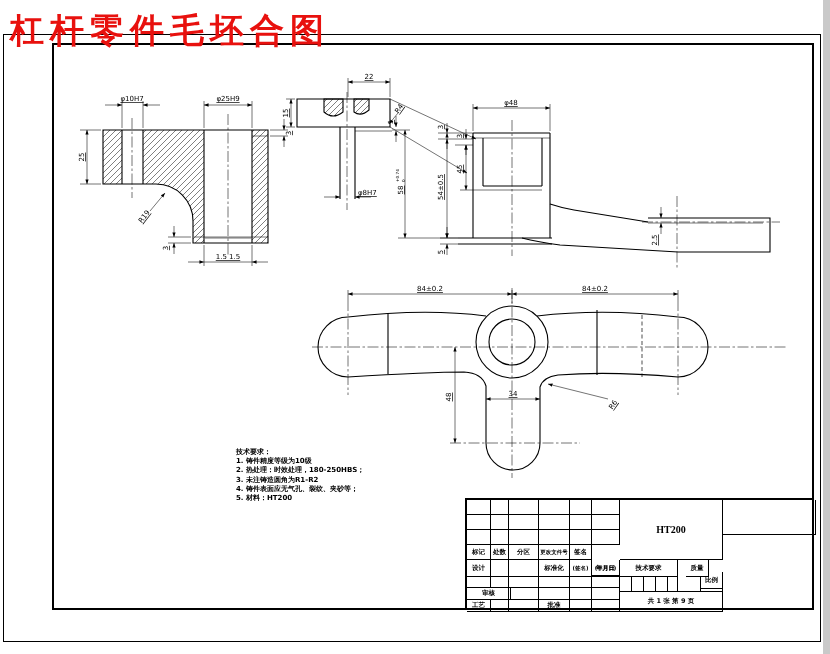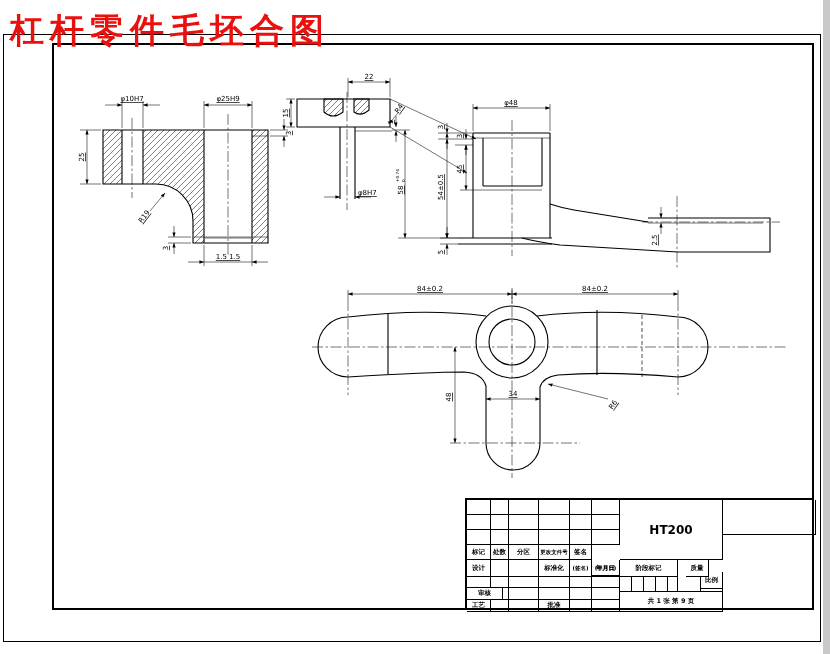--- a/index.html
+++ b/index.html
@@ -22,21 +22,21 @@
   
   .notes{position:absolute;left:236px;top:448px;z-index:4;font-size:7px;font-weight:bold;
          color:#000;line-height:9.2px;white-space:nowrap;}
   
   .tblock{position:absolute;left:465px;top:498px;width:349px;height:112px;z-index:4;
           border-left:2px solid #000;border-top:2px solid #000;box-sizing:border-box;}
   .tb-cell{position:absolute;border-right:1px solid #000;border-bottom:1px solid #000;
            box-sizing:border-box;display:flex;align-items:center;justify-content:center;
            font-size:6.5px;font-weight:bold;color:#000;overflow:hidden;white-space:nowrap;}
   .s6{font-size:5.5px;}
-  .s8{font-size:12px;}
+  .s8{font-size:10px;font-family:Liberation Serif, serif;}
 </style>
 </head>
 <body>
 
 <div class="screen">
 
   <div class="edge-right"></div>
   <div class="outer-frame"></div>
   <div class="inner-frame"></div>
 
@@ -194,20 +194,28 @@
       <text class="dl" transform="translate(451,397) rotate(-90)" text-anchor="middle">48</text>
 
       <path class="dim" d="M486,399 H540" marker-start="url(#da)" marker-end="url(#da)"></path>
       <text class="dl" x="513" y="396" text-anchor="middle">34</text>
 
       <path class="dim" d="M548,384 L608,399" marker-start="url(#da)"></path>
       <text class="dl" transform="translate(615,406) rotate(-55)" text-anchor="middle">R6</text>
     </g>
   </svg>
 
+  <div class="notes">
+    <div>技术要求：</div>
+    <div>1. 铸件精度等级为10级</div>
+    <div>2. 热处理：时效处理，180-250HBS；</div>
+    <div>3. 未注铸造圆角为R1-R2</div>
+    <div>4. 铸件表面应无气孔、裂纹、夹砂等；</div>
+    <div>5. 材料：HT200</div>
+  </div>
 
   <div class="tblock">
 
     <div class="tb-cell" style="left:0;top:0;width:24px;height:15px"></div>
     <div class="tb-cell" style="left:24px;top:0;width:18px;height:15px"></div>
     <div class="tb-cell" style="left:42px;top:0;width:30px;height:15px"></div>
     <div class="tb-cell" style="left:72px;top:0;width:31px;height:15px"></div>
     <div class="tb-cell" style="left:103px;top:0;width:22px;height:15px"></div>
     <div class="tb-cell" style="left:125px;top:0;width:28px;height:15px"></div>
     <div class="tb-cell" style="left:0;top:15px;width:24px;height:15px"></div>
@@ -237,36 +245,36 @@
     <div class="tb-cell s6" style="left:103px;top:60px;width:22px;height:17px">(签名)</div>
     <div class="tb-cell s6" style="left:125px;top:60px;width:28px;height:17px">(年月日)</div>
 
     <div class="tb-cell" style="left:0;top:77px;width:24px;height:11px"></div>
     <div class="tb-cell" style="left:24px;top:77px;width:18px;height:11px"></div>
     <div class="tb-cell" style="left:42px;top:77px;width:30px;height:11px"></div>
     <div class="tb-cell" style="left:72px;top:77px;width:31px;height:11px"></div>
     <div class="tb-cell" style="left:103px;top:77px;width:22px;height:11px"></div>
     <div class="tb-cell" style="left:125px;top:77px;width:28px;height:11px"></div>
 
-    <div class="tb-cell" style="left:0;top:88px;width:36px;height:12px">审核</div>
+    <div class="tb-cell" style="left:0;top:88px;width:44px;height:12px">审核</div>
     <div class="tb-cell" style="left:24px;top:88px;width:18px;height:12px"></div>
     <div class="tb-cell" style="left:42px;top:88px;width:30px;height:12px"></div>
     <div class="tb-cell" style="left:72px;top:88px;width:31px;height:12px"></div>
     <div class="tb-cell" style="left:103px;top:88px;width:22px;height:12px"></div>
     <div class="tb-cell" style="left:125px;top:88px;width:28px;height:12px"></div>
 
     <div class="tb-cell" style="left:0;top:100px;width:24px;height:12px">工艺</div>
     <div class="tb-cell" style="left:24px;top:100px;width:18px;height:12px"></div>
     <div class="tb-cell" style="left:42px;top:100px;width:30px;height:12px"></div>
     <div class="tb-cell" style="left:72px;top:100px;width:31px;height:12px">批准</div>
     <div class="tb-cell" style="left:103px;top:100px;width:22px;height:12px"></div>
     <div class="tb-cell" style="left:125px;top:100px;width:28px;height:12px"></div>
 
     <div class="tb-cell s8" style="left:153px;top:0;width:103px;height:60px">HT200</div>
-    <div class="tb-cell" style="left:153px;top:60px;width:58px;height:17px">阶段标记</div>
+    <div class="tb-cell" style="left:153px;top:60px;width:58px;height:17px">技术要求</div>
     <div class="tb-cell" style="left:219px;top:60px;width:23px;height:17px">质量</div>
     <div class="tb-cell" style="left:234px;top:72px;width:22px;height:17px">比例</div>
     <div class="tb-cell" style="left:153px;top:77px;width:12px;height:15px"></div>
     <div class="tb-cell" style="left:165px;top:77px;width:12px;height:15px"></div>
     <div class="tb-cell" style="left:177px;top:77px;width:12px;height:15px"></div>
     <div class="tb-cell" style="left:189px;top:77px;width:12px;height:15px"></div>
     <div class="tb-cell" style="left:201px;top:77px;width:10px;height:15px"></div>
     <div class="tb-cell" style="left:211px;top:77px;width:23px;height:15px"></div>
     <div class="tb-cell" style="left:234px;top:77px;width:22px;height:15px"></div>
     <div class="tb-cell" style="left:153px;top:92px;width:103px;height:20px">共 1 张  第 9 页</div>

